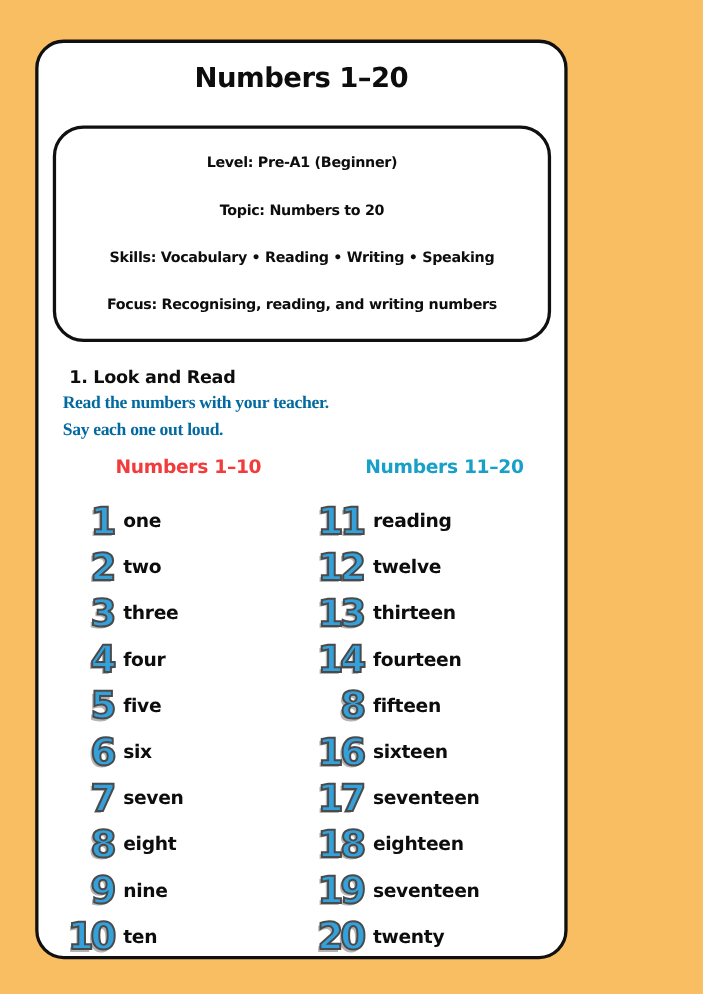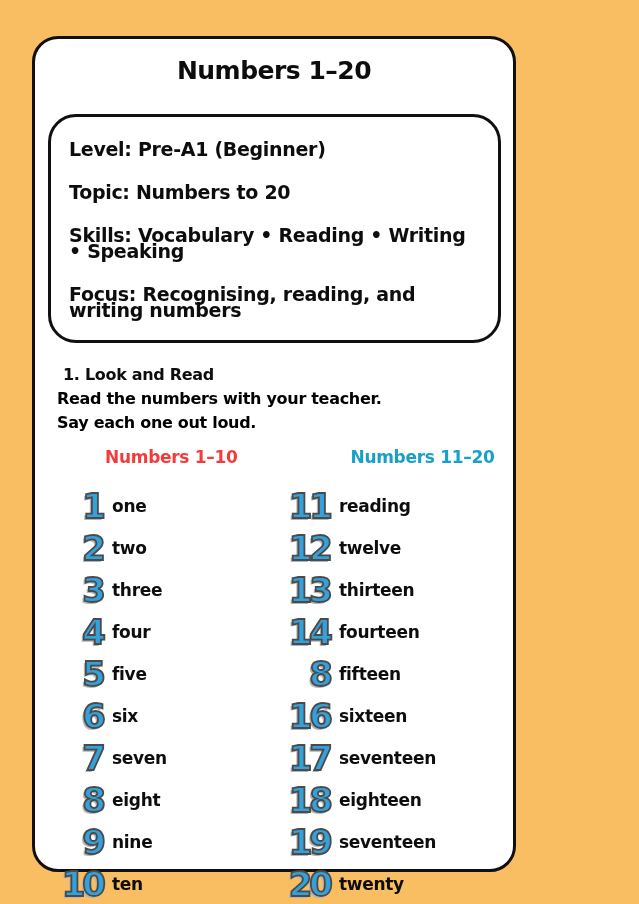--- a/index.html
+++ b/index.html
@@ -26,60 +26,62 @@
     color: #0d0d0d;
     letter-spacing: -0.5px;
   }
   .info-box {
     margin: 29px 12px 0 13px;
     border: 3px solid #101010;
     border-radius: 28px;
     padding: 24px 18px 22px 18px;
   }
   .info-line {
-    font-size: 19px;
+    font-size: 13px;
     font-weight: 700;
     color: #0d0d0d;
     line-height: 16px;
     margin-bottom: 27px;
     letter-spacing: -0.3px;
+    text-align: center;
   }
   .info-line:last-child { margin-bottom: 0; }
   .activity {
     margin: 20px 0 0 22px;
   }
   .activity-heading {
     font-size: 16px;
     font-weight: 700;
     color: #0d0d0d;
     line-height: 24px;
     padding-left: 6px;
     letter-spacing: -0.3px;
   }
   .instruction {
     font-size: 16px;
     font-weight: 700;
-    color: #000000;
+    color: #0369a1;
     line-height: 24px;
     letter-spacing: -0.3px;
+    font-family: Liberation Serif, serif;
   }
   .columns {
     display: flex;
     margin: 12px 0 0 24px;
   }
   .number-column { width: 262px; }
   .column-heading {
     font-size: 17px;
     font-weight: 700;
     margin-left: 46px;
     margin-bottom: 18px;
     letter-spacing: -0.3px;
   }
   .column-heading.red  { color: #f23b3b; }
-  .column-heading.cyan { color: #18a0c8; text-align: center; }
+  .column-heading.cyan { color: #18a0c8; }
   .number-row {
     display: flex;
     align-items: center;
     height: 42px;
   }
   .numeral {
     display: inline-block;
     width: 44px;
     text-align: right;
     font-size: 34px;

